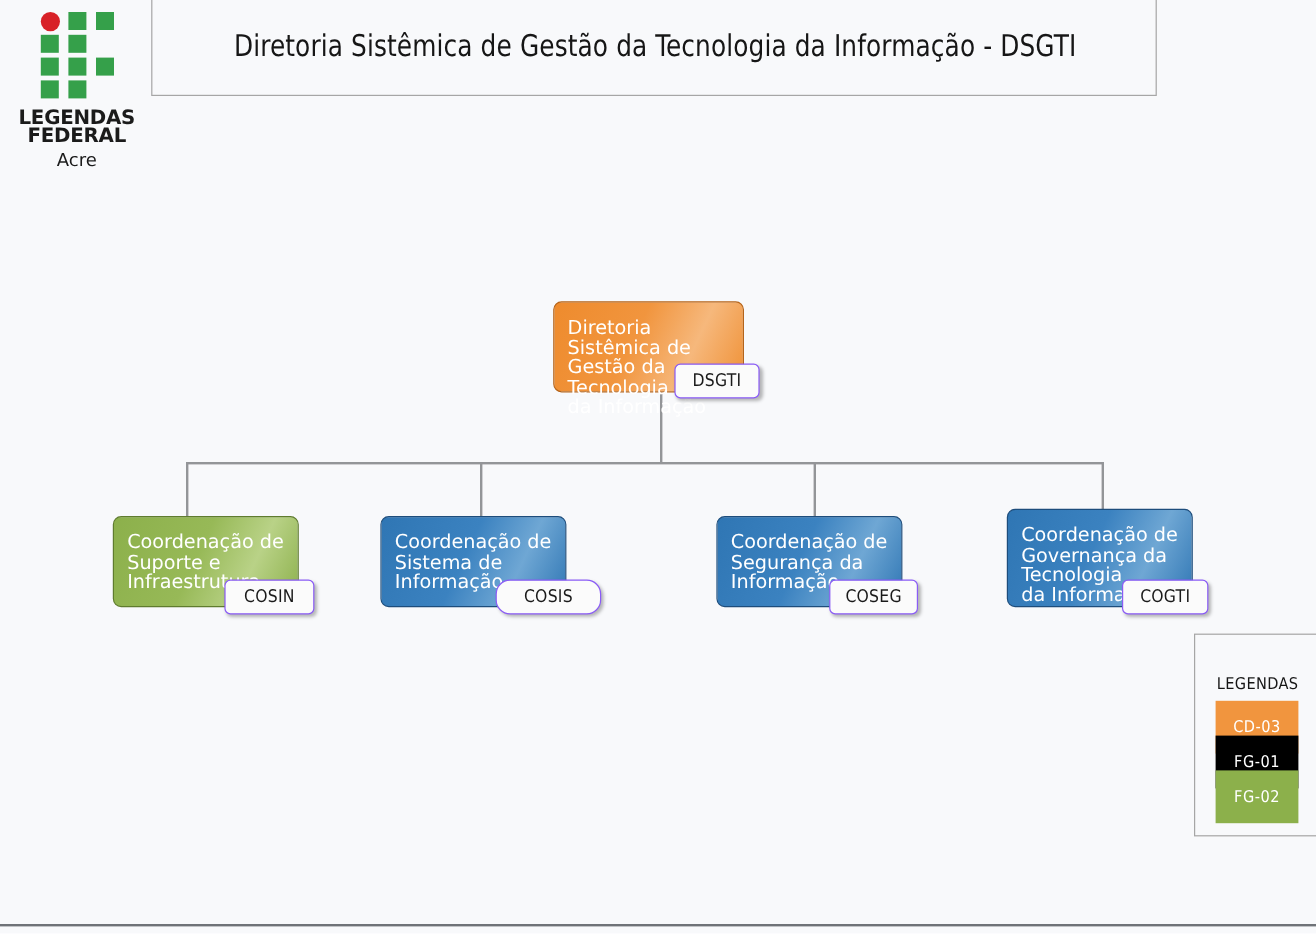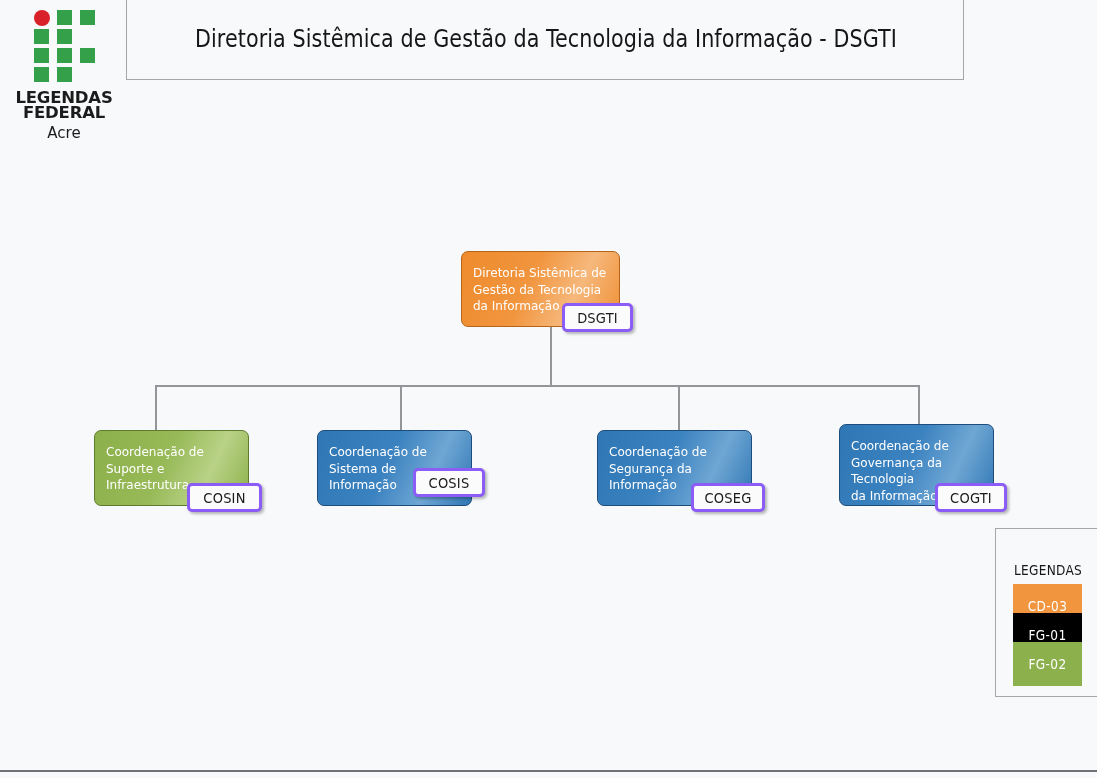--- a/index.html
+++ b/index.html
@@ -105,21 +105,21 @@
   .conn-v { width: 1.6px; }
   .conn-h { height: 1.6px; }
 
   
   .node {
     position: absolute;
     box-sizing: border-box;
     border-radius: 7px;
     border: 1px solid rgba(0,0,0,0.45);
     color: #ffffff;
-    font-size: 12px;
+    font-size: 16px;
     line-height: 16.5px;
     padding: 13px 0 0 11px;
   }
   .node .node-label {
     display: block;
     width: 92%;
     white-space: pre-line;
   }
   .node.orange {
     background: linear-gradient(115deg, #ee8b2d 0%, #f1953e 42%, #f6b87c 70%, #ef8f33 100%);
@@ -132,21 +132,21 @@
   .node.green {
     background: linear-gradient(115deg, #8cb04b 0%, #97b957 45%, #b9d287 72%, #8cb04b 100%);
     border-color: #5f7c2e;
   }
 
   .badge {
     position: absolute;
     box-sizing: border-box;
     height: 29px;
     border-radius: 5px;
-    border: 3px solid #8b5cf6;
+    border: 1px solid #8b5cf6;
     background: #fbfbfb;
     color: #1a1a1a;
     font-size: 14.5px;
     display: flex;
     align-items: center;
     justify-content: center;
     padding: 0 9px;
     box-shadow: 2px 2px 3px rgba(0,0,0,0.28);
     font-family: "DejaVu Sans Condensed", "Liberation Sans Narrow", "Liberation Sans", sans-serif;
     letter-spacing: 0.2px;
@@ -242,21 +242,21 @@
   <div class="node green" style="left:94px; top:430px; width:155px; height:76px;">
     <span class="node-label">Coordenação de
 Suporte e Infraestrutura</span>
   </div>
   <div class="badge" style="left:187px; top:483px; width:75px;">COSIN</div>
 
   <div class="node blue" style="left:317px; top:430px; width:155px; height:76px;">
     <span class="node-label">Coordenação de
 Sistema de Informação</span>
   </div>
-  <div class="badge" style="left:413px; top:468px; width:72px;">COSIS</div>
+  <div class="badge" style="left:413px; top:483px; width:88px;border-radius:12px;">COSIS</div>
 
   <div class="node blue" style="left:597px; top:430px; width:155px; height:76px;">
     <span class="node-label">Coordenação de
 Segurança da Informação</span>
   </div>
   <div class="badge" style="left:691px; top:483px; width:74px;">COSEG</div>
 
   <div class="node blue" style="left:839px; top:424px; width:155px; height:82px;">
     <span class="node-label">Coordenação de
 Governança da Tecnologia

